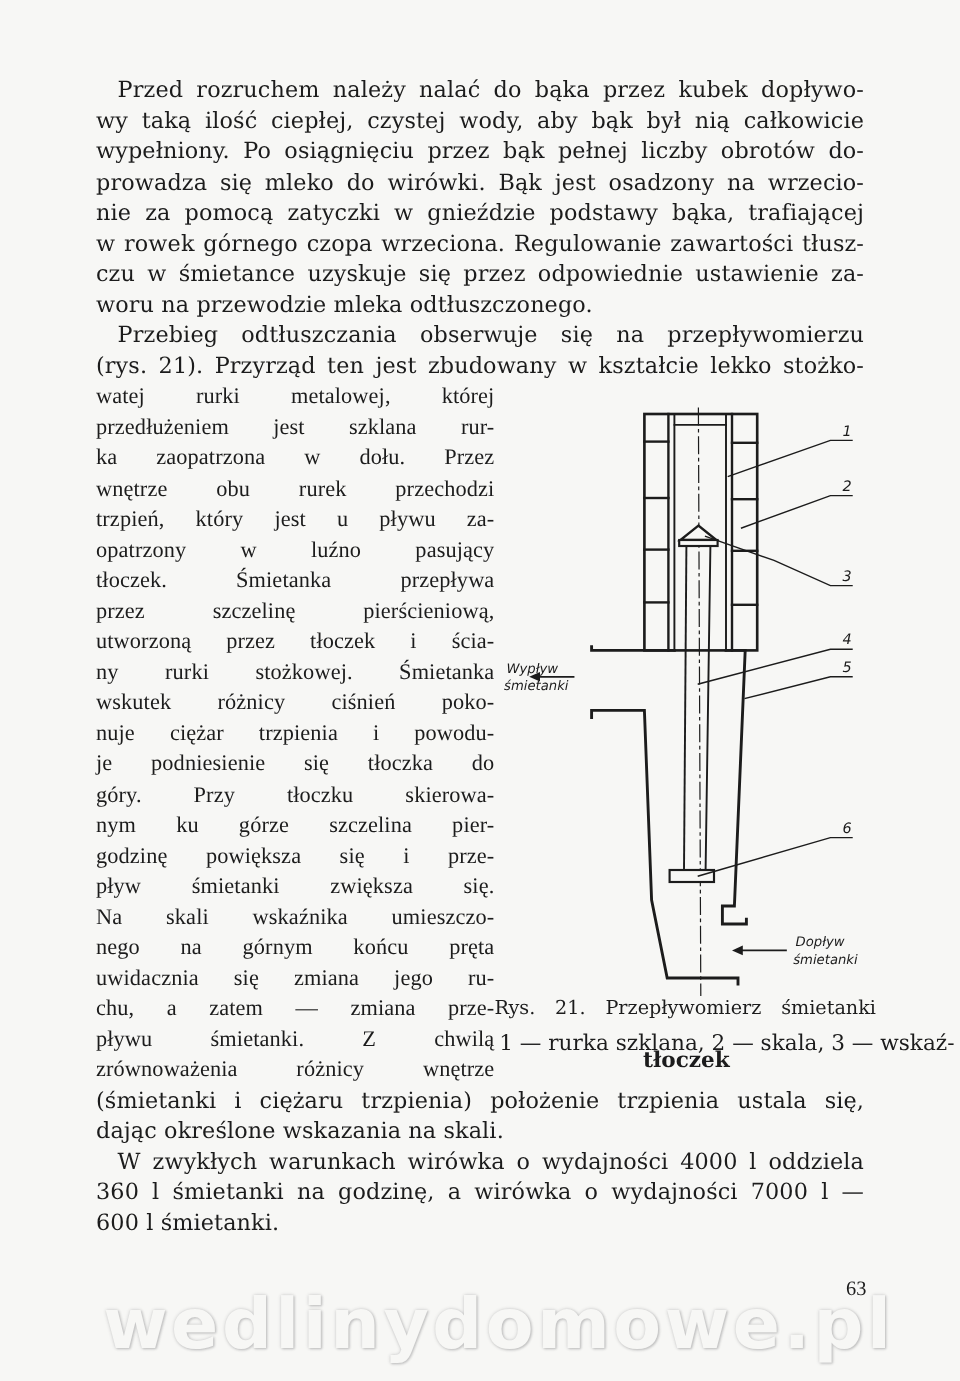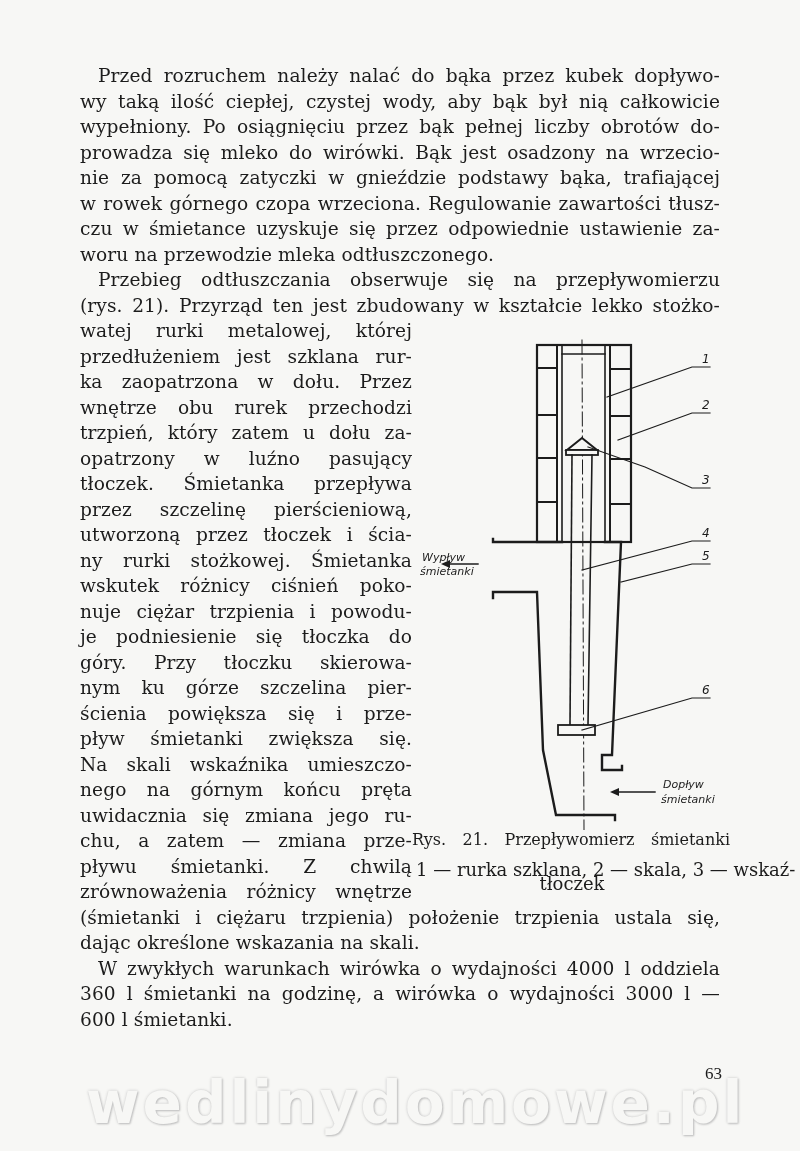--- a/index.html
+++ b/index.html
@@ -9,34 +9,34 @@
     font-family: "DejaVu Serif", "Liberation Serif", serif;
     color: #1c1c1c;
   }
   .line {
     position: absolute; left: 80px; width: 640px;
     font-size: 18.6px; line-height: 25px; height: 25px;
     white-space: nowrap;
     text-align: justify; text-align-last: justify;
     letter-spacing: 0.1px;
   }
-  .line.short { width: 332px; }
+  .line.short { width: 332px; font-family: Liberation Serif, serif; }
   .line.indent { left: 98px; width: 622px; }
   .line.last { text-align-last: left; }
   .figure-svg { position: absolute; left: 410px; top: 330px; width: 340px; height: 500px; }
   .caption-title {
     position: absolute; left: 412px; top: 830px; width: 318px;
     font-size: 16px; line-height: 20px; text-align: justify; text-align-last: justify; white-space: nowrap;
   }
   .caption-legend {
     position: absolute; left: 416px; top: 863px; width: 312px;
     font-size: 18px; line-height: 14px; text-align: justify;
   }
   .caption-legend .ln { display: block; white-space: nowrap; text-align: justify; text-align-last: justify; }
-  .caption-legend .ln.center { text-align: center; text-align-last: center; }
+  .caption-legend .ln.center { text-align: center; text-align-last: center; font-weight: bold; }
   .watermark {
     position: absolute; left: 86px; top: 1040px; width: 620px;
     font-family: "DejaVu Sans", "Liberation Sans", sans-serif; font-weight: bold;
     font-size: 58px; line-height: 70px; letter-spacing: 3px;
     color: #f7f7f5;
     text-shadow: 0 0 3px #c9c9c9, 1px 1px 2px #bdbdbd;
     white-space: nowrap;
     margin-top: 28px;
   }
   .page-number {
@@ -58,44 +58,44 @@
   <div class="line" style="top:191px">w rowek górnego czopa wrzeciona. Regulowanie zawartości tłusz-</div>
   <div class="line" style="top:216px">czu w śmietance uzyskuje się przez odpowiednie ustawienie za-</div>
   <div class="line last" style="top:242px">woru na przewodzie mleka odtłuszczonego.</div>
   <div class="line indent" style="top:267px">Przebieg odtłuszczania obserwuje się na przepływomierzu</div>
   <div class="line" style="top:293px">(rys. 21). Przyrząd ten jest zbudowany w kształcie lekko stożko-</div>
 
   <div class="line short" style="top:318px">watej rurki metalowej, której</div>
   <div class="line short" style="top:344px">przedłużeniem jest szklana rur-</div>
   <div class="line short" style="top:369px">ka zaopatrzona w dołu. Przez</div>
   <div class="line short" style="top:395px">wnętrze obu rurek przechodzi</div>
-  <div class="line short" style="top:420px">trzpień, który zatem u dołu za-</div>
+  <div class="line short" style="top:420px">trzpień, który jest u pływu za-</div>
   <div class="line short" style="top:446px">opatrzony w luźno pasujący</div>
   <div class="line short" style="top:471px">tłoczek. Śmietanka przepływa</div>
   <div class="line short" style="top:497px">przez szczelinę pierścieniową,</div>
   <div class="line short" style="top:522px">utworzoną przez tłoczek i ścia-</div>
   <div class="line short" style="top:548px">ny rurki stożkowej. Śmietanka</div>
   <div class="line short" style="top:573px">wskutek różnicy ciśnień poko-</div>
   <div class="line short" style="top:599px">nuje ciężar trzpienia i powodu-</div>
   <div class="line short" style="top:624px">je podniesienie się tłoczka do</div>
   <div class="line short" style="top:650px">góry. Przy tłoczku skierowa-</div>
   <div class="line short" style="top:675px">nym ku górze szczelina pier-</div>
-  <div class="line short" style="top:701px">ścienia powiększa się i prze-</div>
+  <div class="line short" style="top:701px">godzinę powiększa się i prze-</div>
   <div class="line short" style="top:726px">pływ śmietanki zwiększa się.</div>
   <div class="line short" style="top:752px">Na skali wskaźnika umieszczo-</div>
   <div class="line short" style="top:777px">nego na górnym końcu pręta</div>
   <div class="line short" style="top:803px">uwidacznia się zmiana jego ru-</div>
   <div class="line short" style="top:828px">chu, a zatem — zmiana prze-</div>
   <div class="line short" style="top:854px">pływu śmietanki. Z chwilą</div>
   <div class="line short" style="top:879px">zrównoważenia różnicy wnętrze</div>
 
   <div class="line" style="top:905px">(śmietanki i ciężaru trzpienia) położenie trzpienia ustala się,</div>
   <div class="line last" style="top:930px">dając określone wskazania na skali.</div>
   <div class="line indent" style="top:956px">W zwykłych warunkach wirówka o wydajności 4000 l oddziela</div>
-  <div class="line" style="top:981px">360 l śmietanki na godzinę, a wirówka o wydajności 3000 l —</div>
+  <div class="line" style="top:981px">360 l śmietanki na godzinę, a wirówka o wydajności 7000 l —</div>
   <div class="line last" style="top:1007px">600 l śmietanki.</div>
 </div>
 
 <svg class="figure-svg" viewBox="0 0 340 500" xmlns="http://www.w3.org/2000/svg">
   <g stroke="#1c1c1c" fill="none" stroke-linecap="square">
 
     <g>
       <rect x="127" y="15" width="94" height="197" stroke-width="2.2"></rect>
 
       <line x1="147" y1="15" x2="147" y2="212" stroke-width="2"></line>

